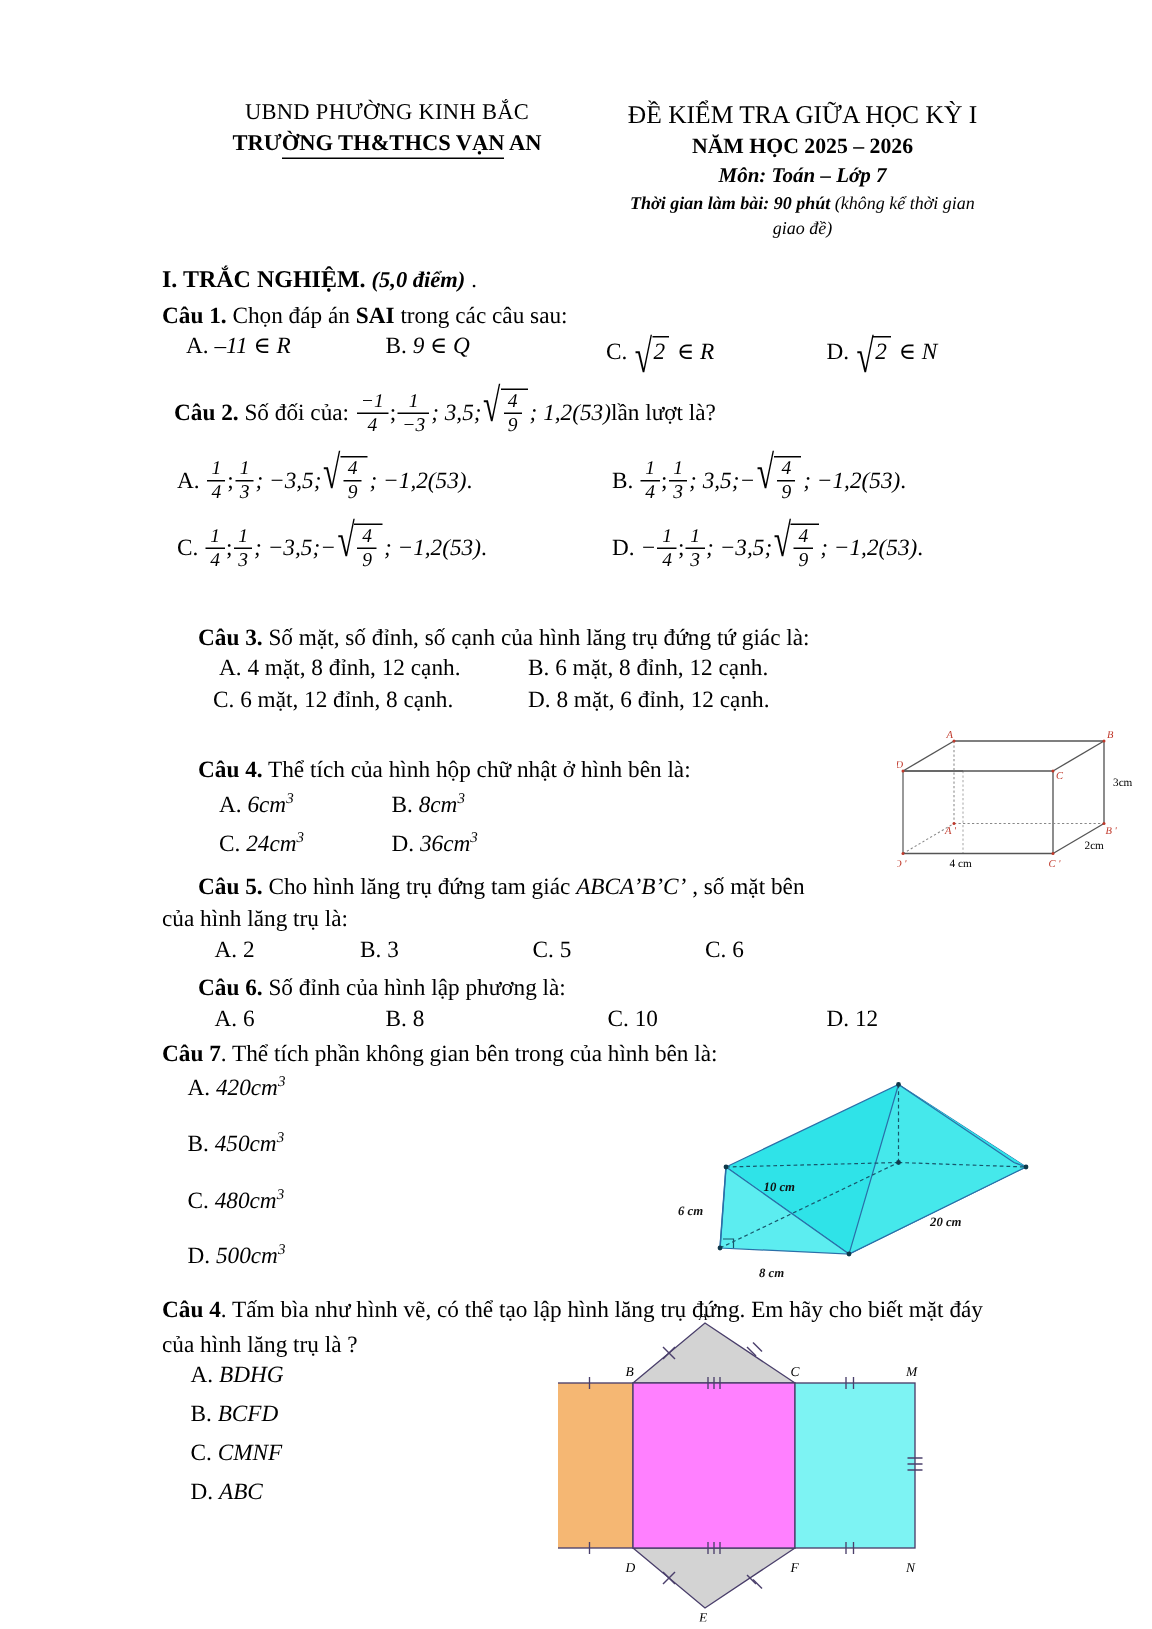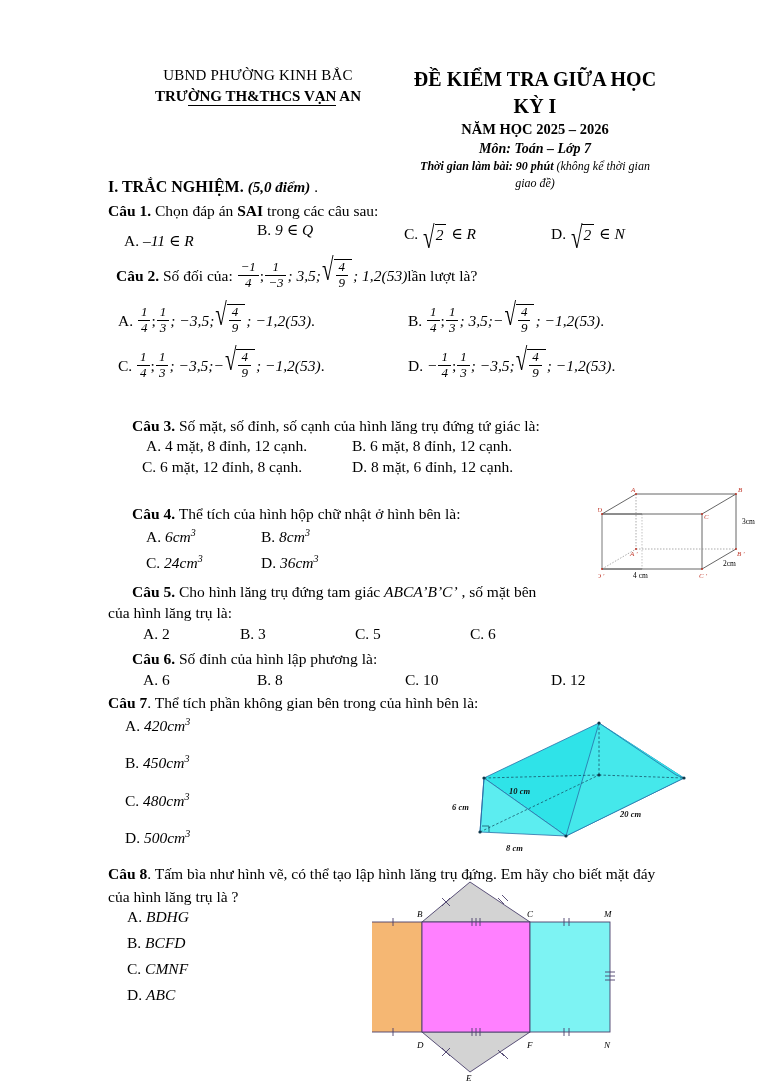--- a/index.html
+++ b/index.html
@@ -38,21 +38,21 @@
   }
   .hdr-right {
     flex: 1;
     text-align: center;
     line-height: 1.35;
     padding-right: 6px;
   }
   .hl1 { font-size: 15px; letter-spacing: .2px; }
   .hl2 { font-size: 15px; font-weight: bold; display: inline-block; }
   .hl2 .und { border-bottom: 1.3px solid #000; padding-bottom: 1px; }
-  .hr1 { font-size: 20px; font-weight: bold; }
+  .hr1 { font-size: 17px; font-weight: normal; }
   .hr2 { font-size: 14.5px; font-weight: bold; }
   .hr3 { font-size: 14px; }
   .hr3 b { font-style: italic; }
   .hr4 { font-size: 12px; }
   .it { font-style: italic; }
   .bi { font-style: italic; font-weight: bold; }
 
   
   .blk { position: absolute; }
   .q { font-size: 15.5px; line-height: 1.45; }
@@ -133,21 +133,21 @@
   <div class="blk" style="left:108px; top:178px;">
     <span style="font-size:16px;font-weight:bold;">I. TRẮC NGHIỆM.</span>
     <span style="font-size:15px;font-weight:bold;font-style:italic;">(5,0 điểm)</span>
     <span style="font-size:15px;">.</span>
   </div>
 
   <div class="blk q" style="left:108px; top:200px;">
     <b>Câu 1.</b>
     <span>Chọn đáp án </span><b>SAI</b><span> trong các câu sau:</span>
   </div>
-  <div class="blk opt" style="left:124px; top:232px;">
+  <div class="blk opt" style="left:124px; top:221px;">
     <span>A.</span>
     <span class="mi">–11 ∈ R</span>
   </div>
   <div class="blk opt" style="left:257px; top:221px;">
     <span>B.</span>
     <span class="mi">9 ∈ Q</span>
   </div>
   <div class="blk opt" style="left:404px; top:225px;">
     <span>C.</span>
     <span class="sqrt">
@@ -420,21 +420,21 @@
       <circle cx="155" cy="57" r="1.6" fill="#10384a"></circle>
 
       <text class="plab" x="8" y="92">6 cm</text>
       <text class="plab" x="62" y="133">8 cm</text>
       <text class="plab" x="65" y="76">10 cm</text>
       <text class="plab" x="176" y="99">20 cm</text>
     </svg>
   </div>
 
   <div class="blk q" style="left:108px; top:863px;">
-    <b>Câu 8</b><span>. Tấm bìa như hình vẽ, có thể tạo lập hình lăng trụ đứng. Em hãy cho biết mặt đáy</span>
+    <b>Câu 4</b><span>. Tấm bìa như hình vẽ, có thể tạo lập hình lăng trụ đứng. Em hãy cho biết mặt đáy</span>
   </div>
   <div class="blk q" style="left:108px; top:886px;">của hình lăng trụ là ?</div>
   <div class="blk opt" style="left:127px; top:908px;">
     <span>A.</span>
     <span class="mi">BDHG</span>
   </div>
   <div class="blk opt" style="left:127px; top:934px;">
     <span>B.</span>
     <span class="mi">BCFD</span>
   </div>

